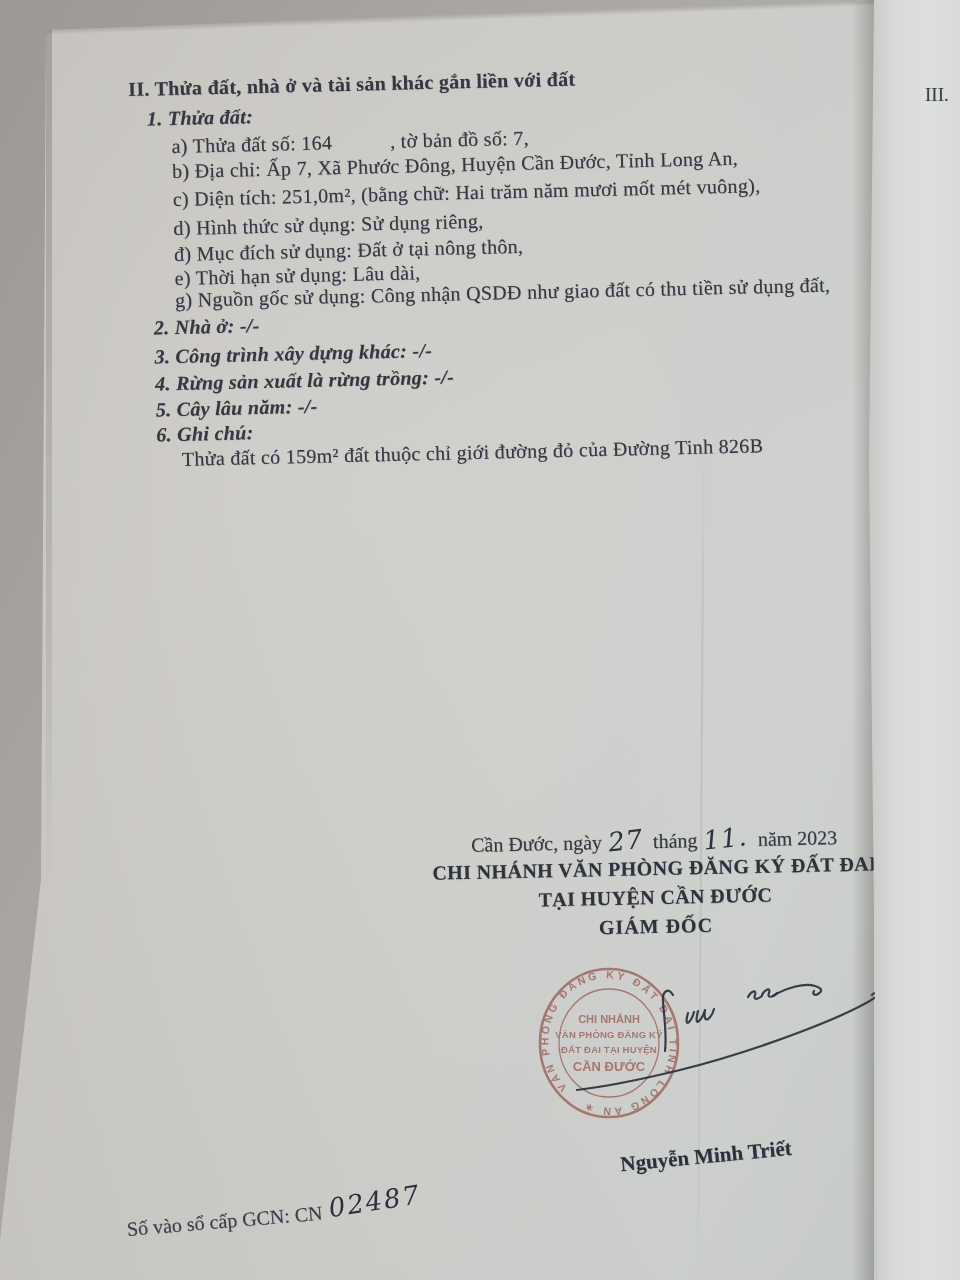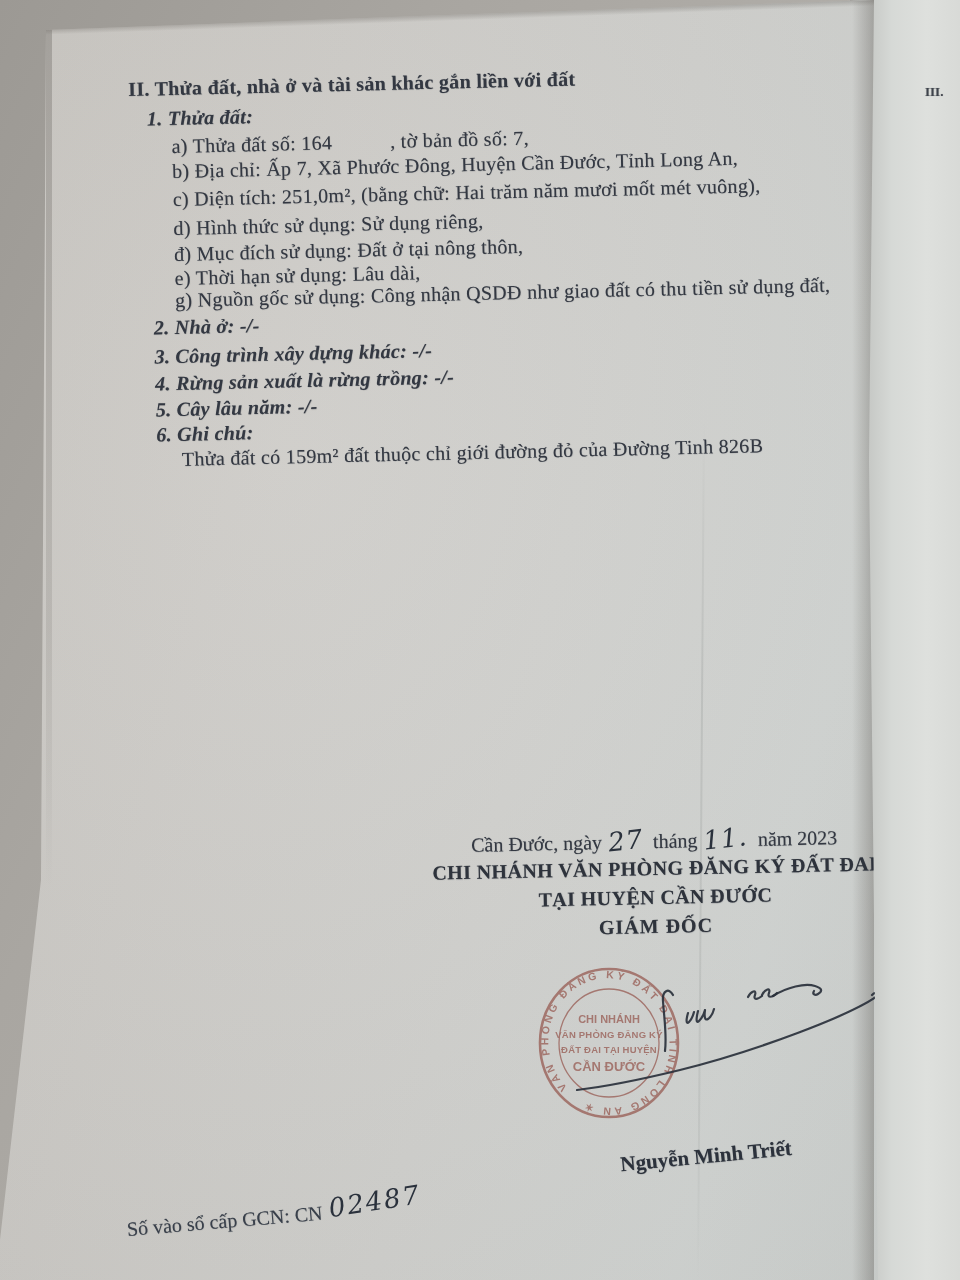--- a/index.html
+++ b/index.html
@@ -7,21 +7,21 @@
     position:relative;width:960px;height:1280px;overflow:hidden;
     background:linear-gradient(115deg,#9c9994 0%,#a9a6a1 30%,#b1aea9 60%,#b4b1ac 100%);
     font-family:"Liberation Serif",serif;
   }
   
   .next-page{
     position:absolute;left:850px;top:0;width:110px;height:1280px;z-index:0;
     background:linear-gradient(90deg,#a09e9a 0%,#c4c6c3 14%,#d6d9d6 38%,#dee0dd 70%,#d8dad7 100%);
   }
   .next-marker{
-    position:absolute;left:75px;top:84px;font-weight:bold;font-size:13px;color:#3f444c;
+    position:absolute;left:75px;top:84px;font-weight:normal;font-size:19px;color:#3f444c;
     text-shadow:0 0 1px rgba(63,68,76,.4);
   }
   
   .main-page{
     position:absolute;inset:0;z-index:1;
     background:
       radial-gradient(ellipse at 30% 35%, rgba(255,255,255,.06), rgba(70,70,66,.07)),
       linear-gradient(105deg,#c8c5c0 0%,#cdcbc7 28%,#d1d1ce 55%,#d3d6d4 78%,#ced2d0 100%);
     clip-path:polygon(46px 30px,420px 16px,874px 0px,869px 460px,878px 1280px,0px 1280px,0px 1240px,41px 880px);
   }

